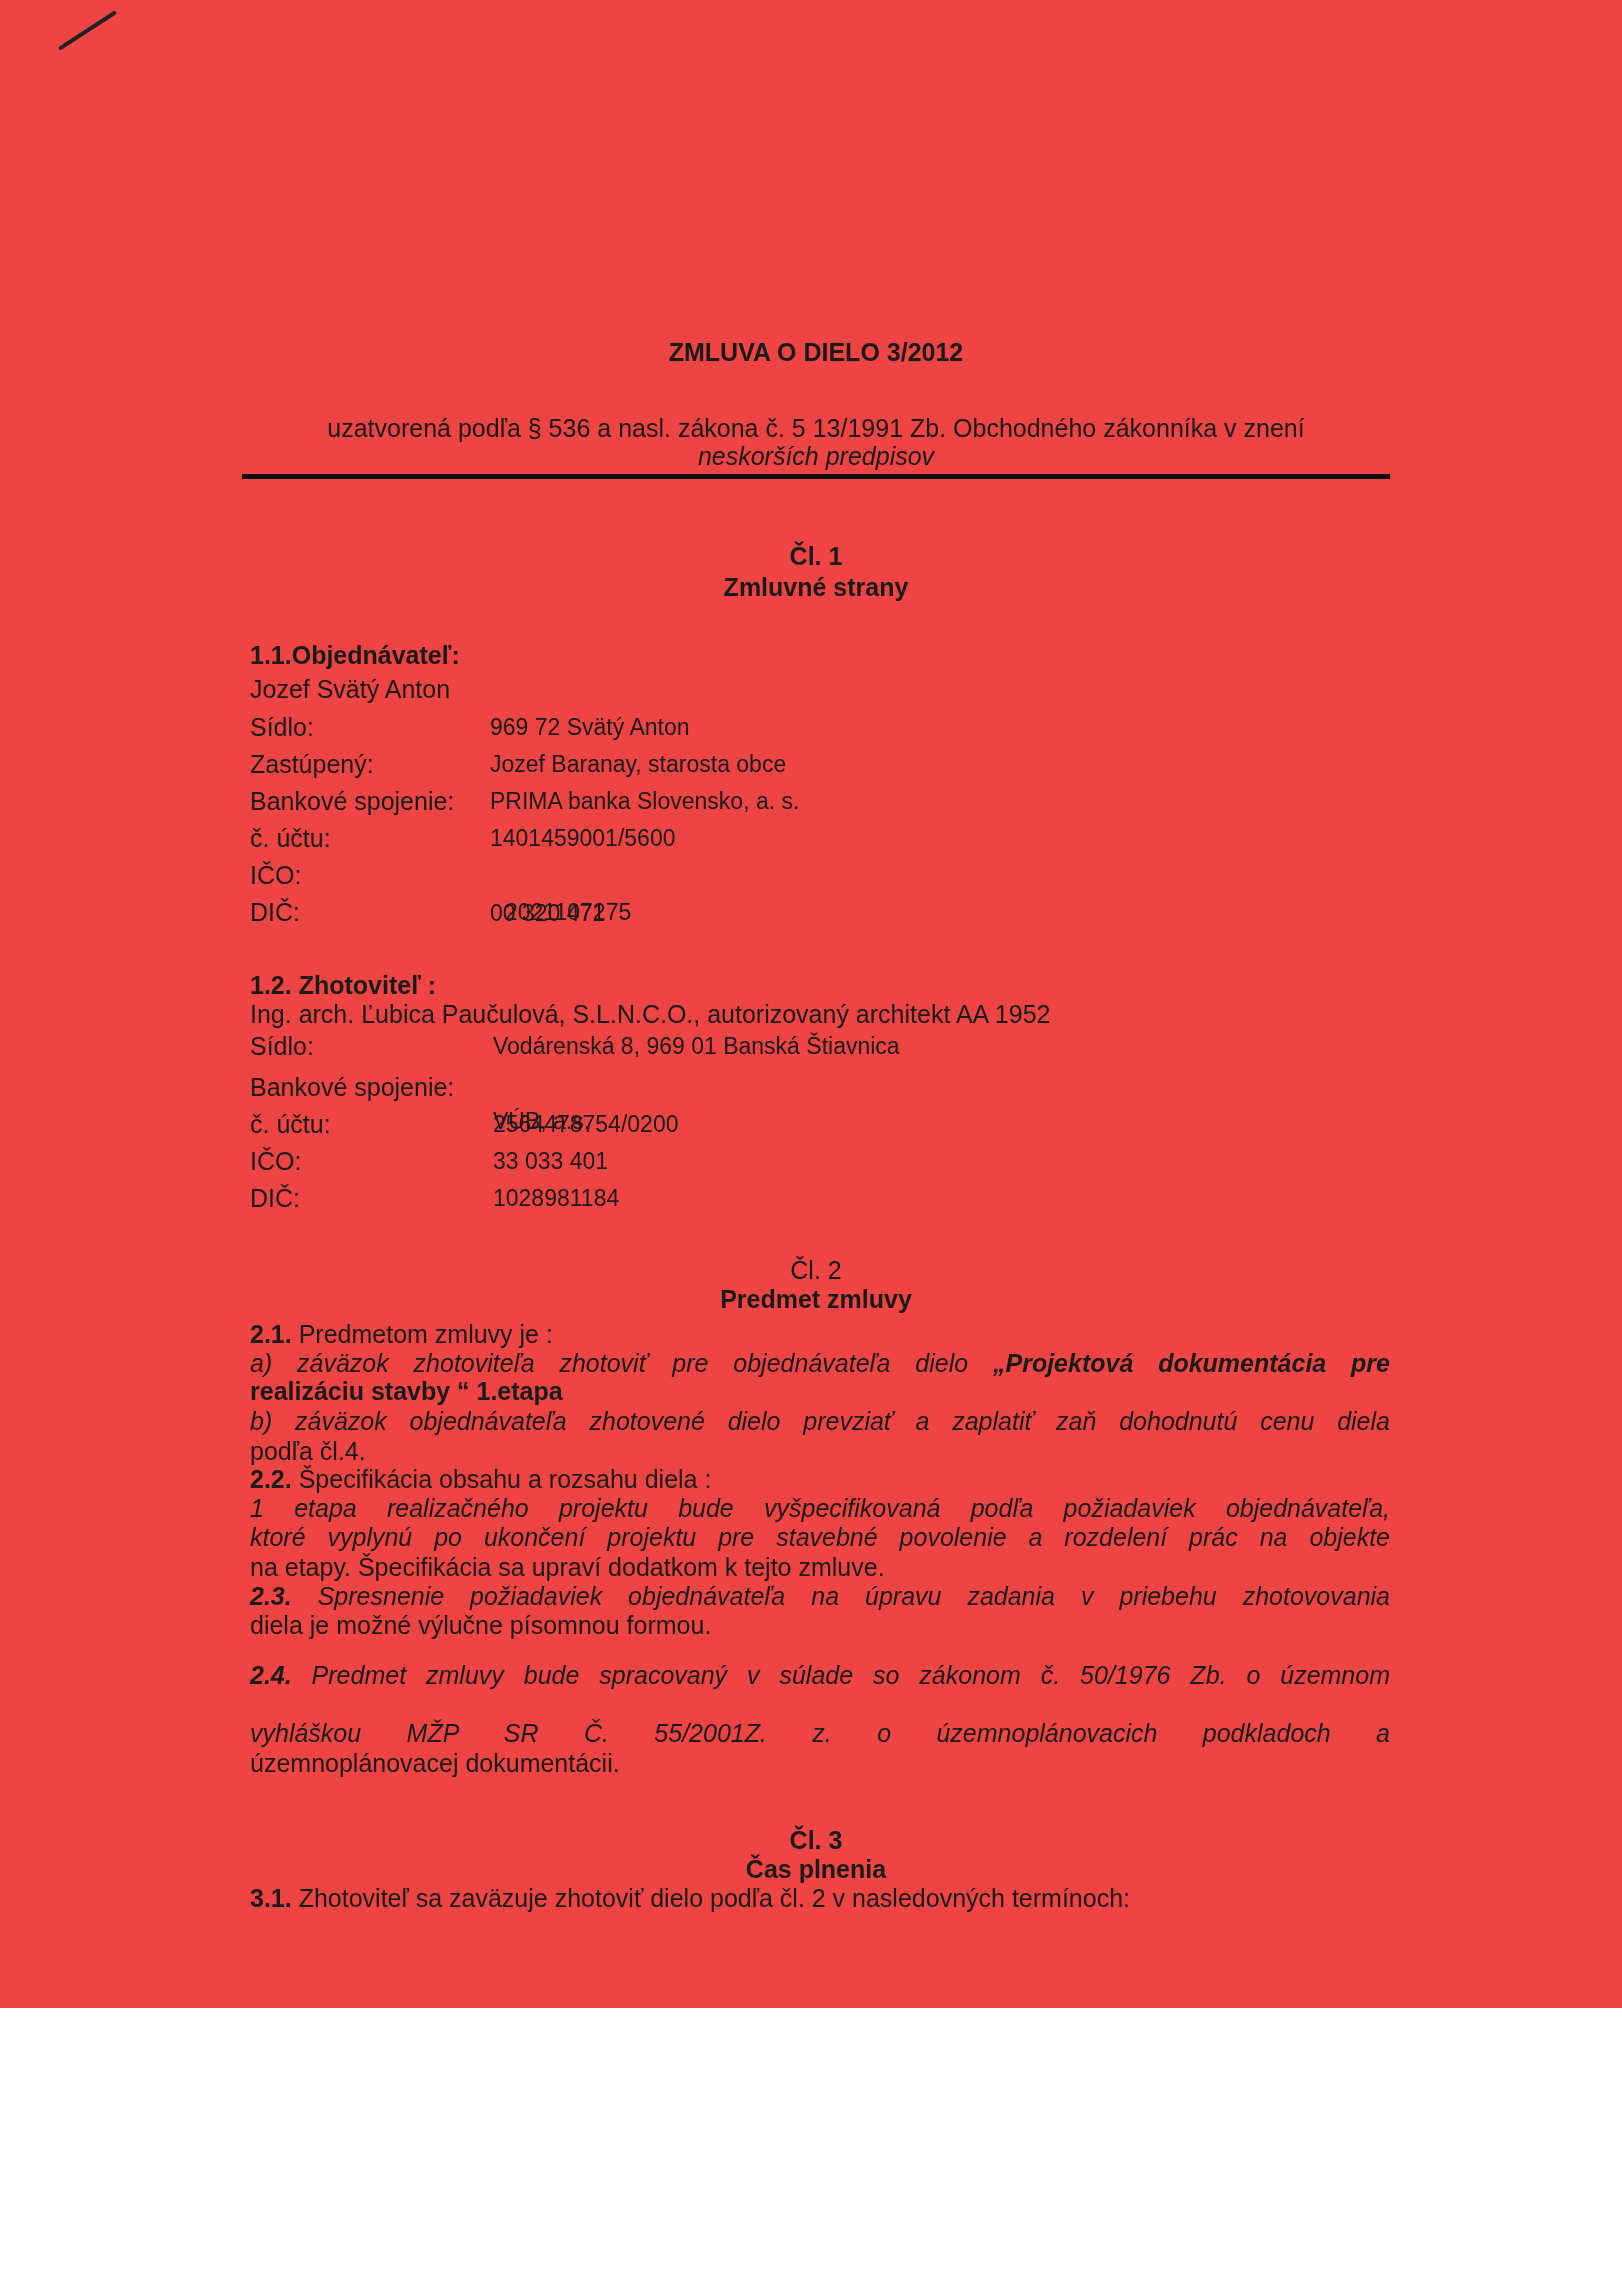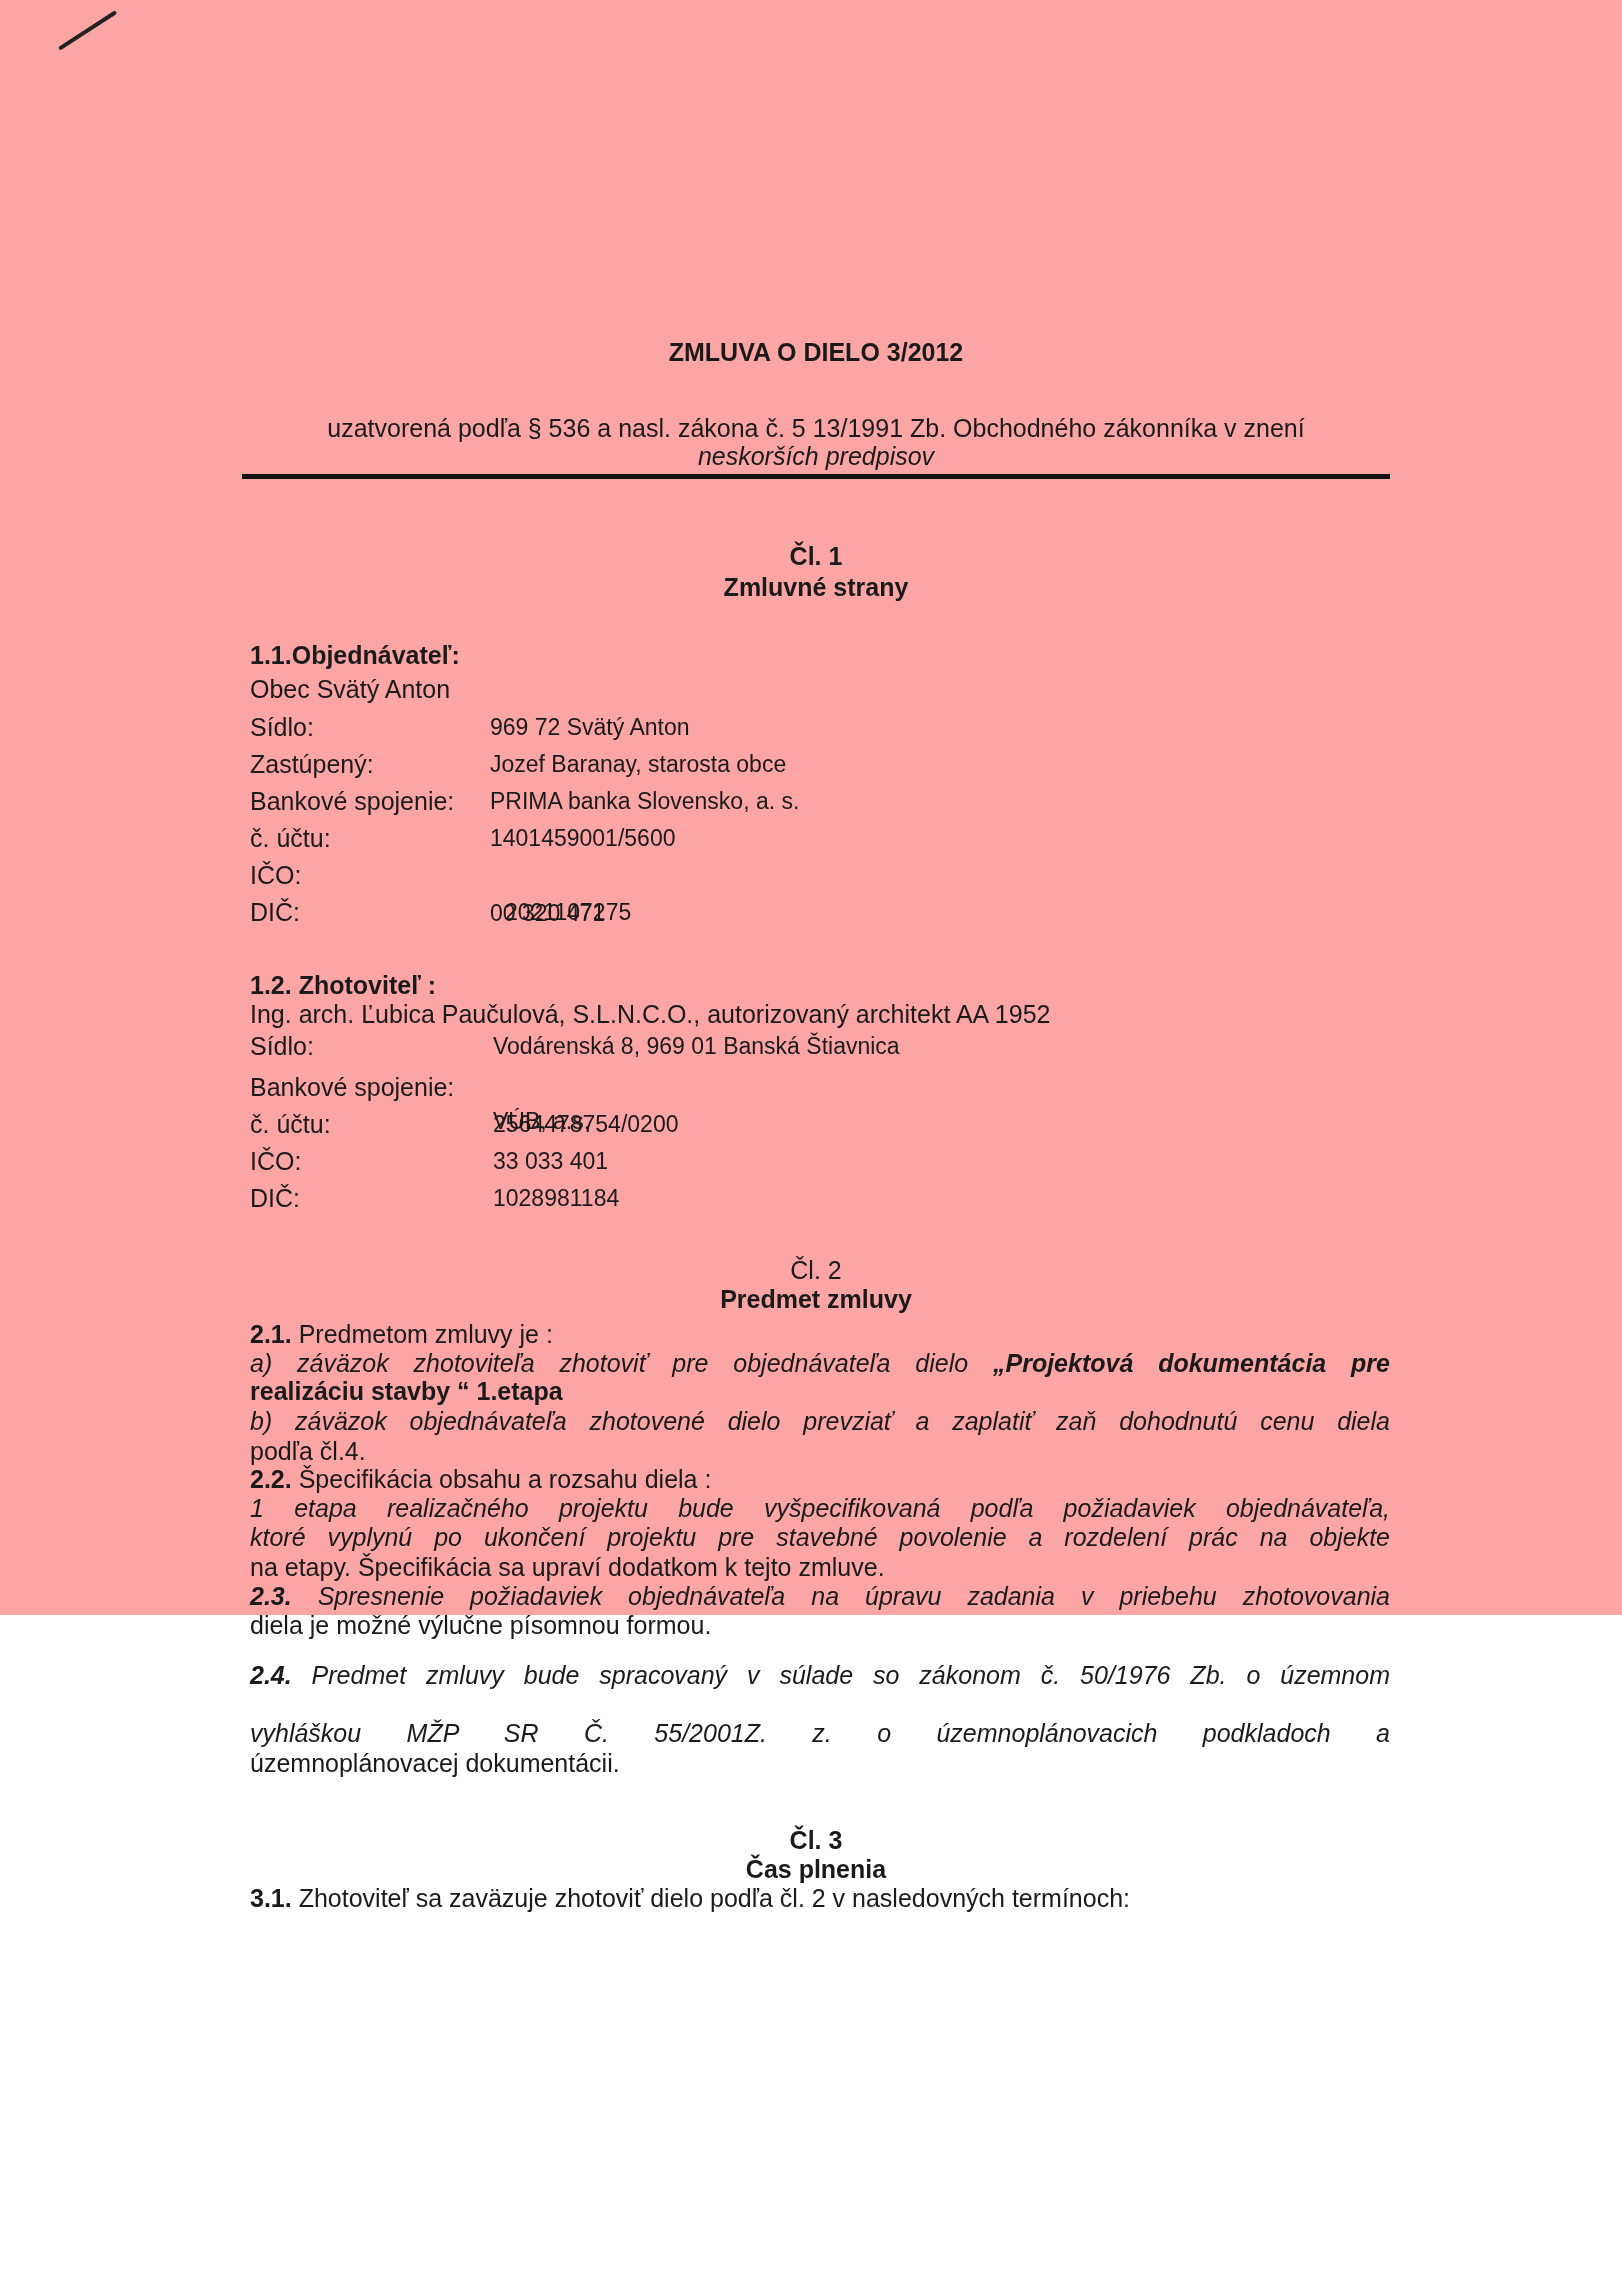--- a/index.html
+++ b/index.html
@@ -1,20 +1,20 @@
 <!DOCTYPE html>
 <html><head>
 <meta charset="utf-8">
 <style>
   html, body { margin: 0; padding: 0; }
   body {
     width: 1623px; height: 2294px; background: #ffffff; position: relative; overflow: hidden;
     font-family: "Liberation Sans", sans-serif; color: #1a1a1a;
   }
-  .page { position: absolute; left: 0; top: 0; width: 1623px; height: 1615px; background: #fca5a5; }
+  .page { position: absolute; left: 0; top: 0; width: 1623px; height: 2008px; background: #ef4444; }
   .ln { position: absolute; white-space: nowrap; font-size: 25px; line-height: 29px; }
   .b { font-weight: bold; }
   .center { left: 242px; width: 1148px; text-align: center; }
   .lbl { position: absolute; left: 250px; font-size: 25px; line-height: 29px; white-space: nowrap; }
   .val { position: absolute; font-size: 23px; line-height: 29px; white-space: nowrap; }
   .rule { position: absolute; left: 242px; top: 474px; width: 1148px; height: 4.9px; background: #111; }
   .pen-mark { position: absolute; left: 59px; top: 47px; width: 68px; height: 3.9px; background: #222; transform: rotate(-33deg); transform-origin: left center; border-radius: 2px; }
   .justify { position: absolute; left: 250px; width: 1140px; font-size: 25px; line-height: 29px; text-align: justify; text-align-last: justify; white-space: normal; font-style: italic; }
 </style>
 </head>
@@ -26,21 +26,21 @@
 
   <div class="ln b center" style="top:338px;">ZMLUVA O DIELO 3/2012</div>
   <div class="ln center" style="top:414px;">uzatvorená podľa § 536 a nasl. zákona č. 5 13/1991 Zb. Obchodného zákonníka v znení</div>
   <div class="ln center" style="top:442px;font-style:italic;">neskorších predpisov</div>
   <div class="rule"></div>
 
   <div class="ln b center" style="top:542px;">Čl. 1</div>
   <div class="ln b center" style="top:573px;">Zmluvné strany</div>
 
   <div class="ln b" style="left:250px; top:641px;">1.1.Objednávateľ:</div>
-  <div class="ln" style="left:250px; top:675px;">Obec Svätý Anton</div>
+  <div class="ln" style="left:250px; top:675px;">Jozef Svätý Anton</div>
 
   <div>
     <div>
       <span class="lbl" style="top:713px;">Sídlo:</span>
       <span class="val" style="left:490px; top:713px;">969 72 Svätý Anton</span>
     </div>
     <div>
       <span class="lbl" style="top:750px;">Zastúpený:</span>
       <span class="val" style="left:490px; top:750px;">Jozef Baranay, starosta obce</span>
     </div>

